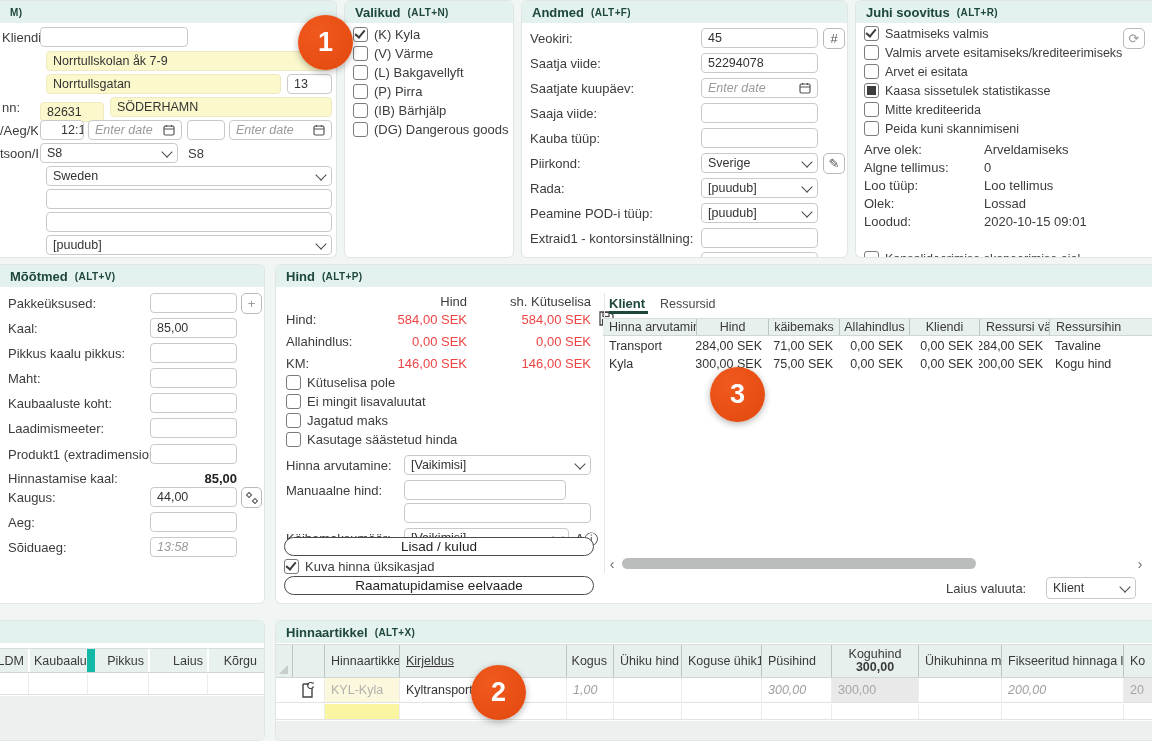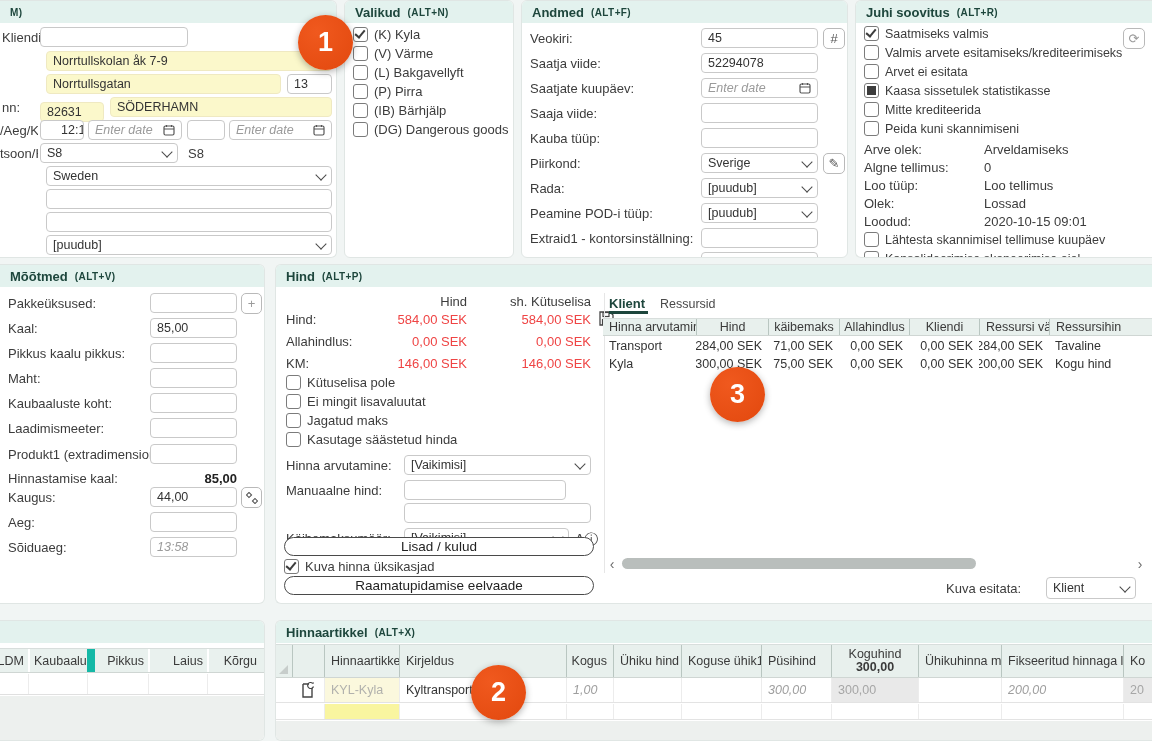--- a/index.html
+++ b/index.html
@@ -241,24 +241,20 @@
     <span class="kv" style="left:128px;top:141px;">Arveldamiseks</span>
     <span class="kv" style="left:8px;top:159px;">Algne tellimus:</span>
     <span class="kv" style="left:128px;top:159px;">0</span>
     <span class="kv" style="left:8px;top:177px;">Loo tüüp:</span>
     <span class="kv" style="left:128px;top:177px;">Loo tellimus</span>
     <span class="kv" style="left:8px;top:195px;">Olek:</span>
     <span class="kv" style="left:128px;top:195px;">Lossad</span>
     <span class="kv" style="left:8px;top:213px;">Loodud:</span>
     <span class="kv" style="left:128px;top:213px;">2020-10-15 09:01</span>
 
-    <div class="cbrow" style="left:8px;top:231px;font-size:12.5px;">
-        <i class="box"></i>
-        <span>Lähtesta skannimisel tellimuse kuupäev</span>
-      </div>
     <div class="cbrow" style="left:8px;top:250px;font-size:12.5px;">
         <i class="box"></i>
         <span>Konsolideerimise skaneerimise ajal</span>
       </div>
   </div>
 
   <div class="panel" style="left:0;top:264px;width:265px;height:340px;border-left:none;border-top-left-radius:0;border-bottom-left-radius:0;">
     <div class="phead">
       <span class="pt">Mõõtmed</span>
       <span class="phk">(ALT+V)</span>
@@ -416,21 +412,21 @@
       <div class="c r" style="width:70px;">0,00 SEK</div>
       <div class="c r" style="width:70px;">0,00 SEK</div>
       <div class="c r" style="width:70px;">200,00 SEK</div>
       <div class="c" style="width:104px;">Kogu hind</div>
     </div>
 
     <div class="sb-arrow" style="left:330px;top:292px;">‹</div>
     <div class="sb-thumb" style="left:346px;top:293px;width:354px;"></div>
     <div class="sb-arrow" style="left:858px;top:292px;">›</div>
 
-    <span class="lbl" style="left:670px;top:316px;">Kuva esitata:</span>
+    <span class="lbl" style="left:670px;top:316px;">Laius valuuta:</span>
     <div class="inp dd" style="left:770px;top:312px;width:90px;height:22px;">
       <span>Klient</span>
         <i class="chev"></i>
     </div>
   </div>
 
   <div class="panel" style="left:0;top:620px;width:265px;height:121px;border-left:none;border-top-left-radius:0;border-bottom-left-radius:0;">
     <div class="phead"></div>
     <div class="thead" style="left:0;top:27px;width:265px;height:25px;background:#e9f1ee;">
       <div class="c r" style="width:28px;border-left:none;padding:0 4px;">LDM</div>
@@ -451,21 +447,21 @@
 
   <div class="panel" style="left:275px;top:620px;width:877px;height:121px;border-right:none;border-top-right-radius:0;border-bottom-right-radius:0;">
     <div class="phead">
       <span class="pt">Hinnaartikkel</span>
       <span class="phk">(ALT+X)</span>
     </div>
     <div class="thead" style="left:0;top:23px;width:877px;height:34px;">
       <div class="c" style="width:16px;border-left:none;padding:0;"></div>
       <div class="c" style="width:32px;"></div>
       <div class="c" style="width:75px;">Hinnaartikkel</div>
-      <div class="c" style="width:167px;">Kirjeldus</div>
+      <div class="c" style="width:167px;text-decoration:underline;">Kirjeldus</div>
       <div class="c r" style="width:47px;">Kogus</div>
       <div class="c" style="width:68px;">Ühiku hind</div>
       <div class="c" style="width:80px;">Koguse ühik1</div>
       <div class="c" style="width:70px;">Püsihind</div>
       <div class="c hcell2" style="width:87px;">
         <span>Koguhind</span>
         <span style="font-weight:bold;">300,00</span>
       </div>
       <div class="c" style="width:83px;">Ühikuhinna ma</div>
       <div class="c" style="width:122px;">Fikseeritud hinnaga l</div>

